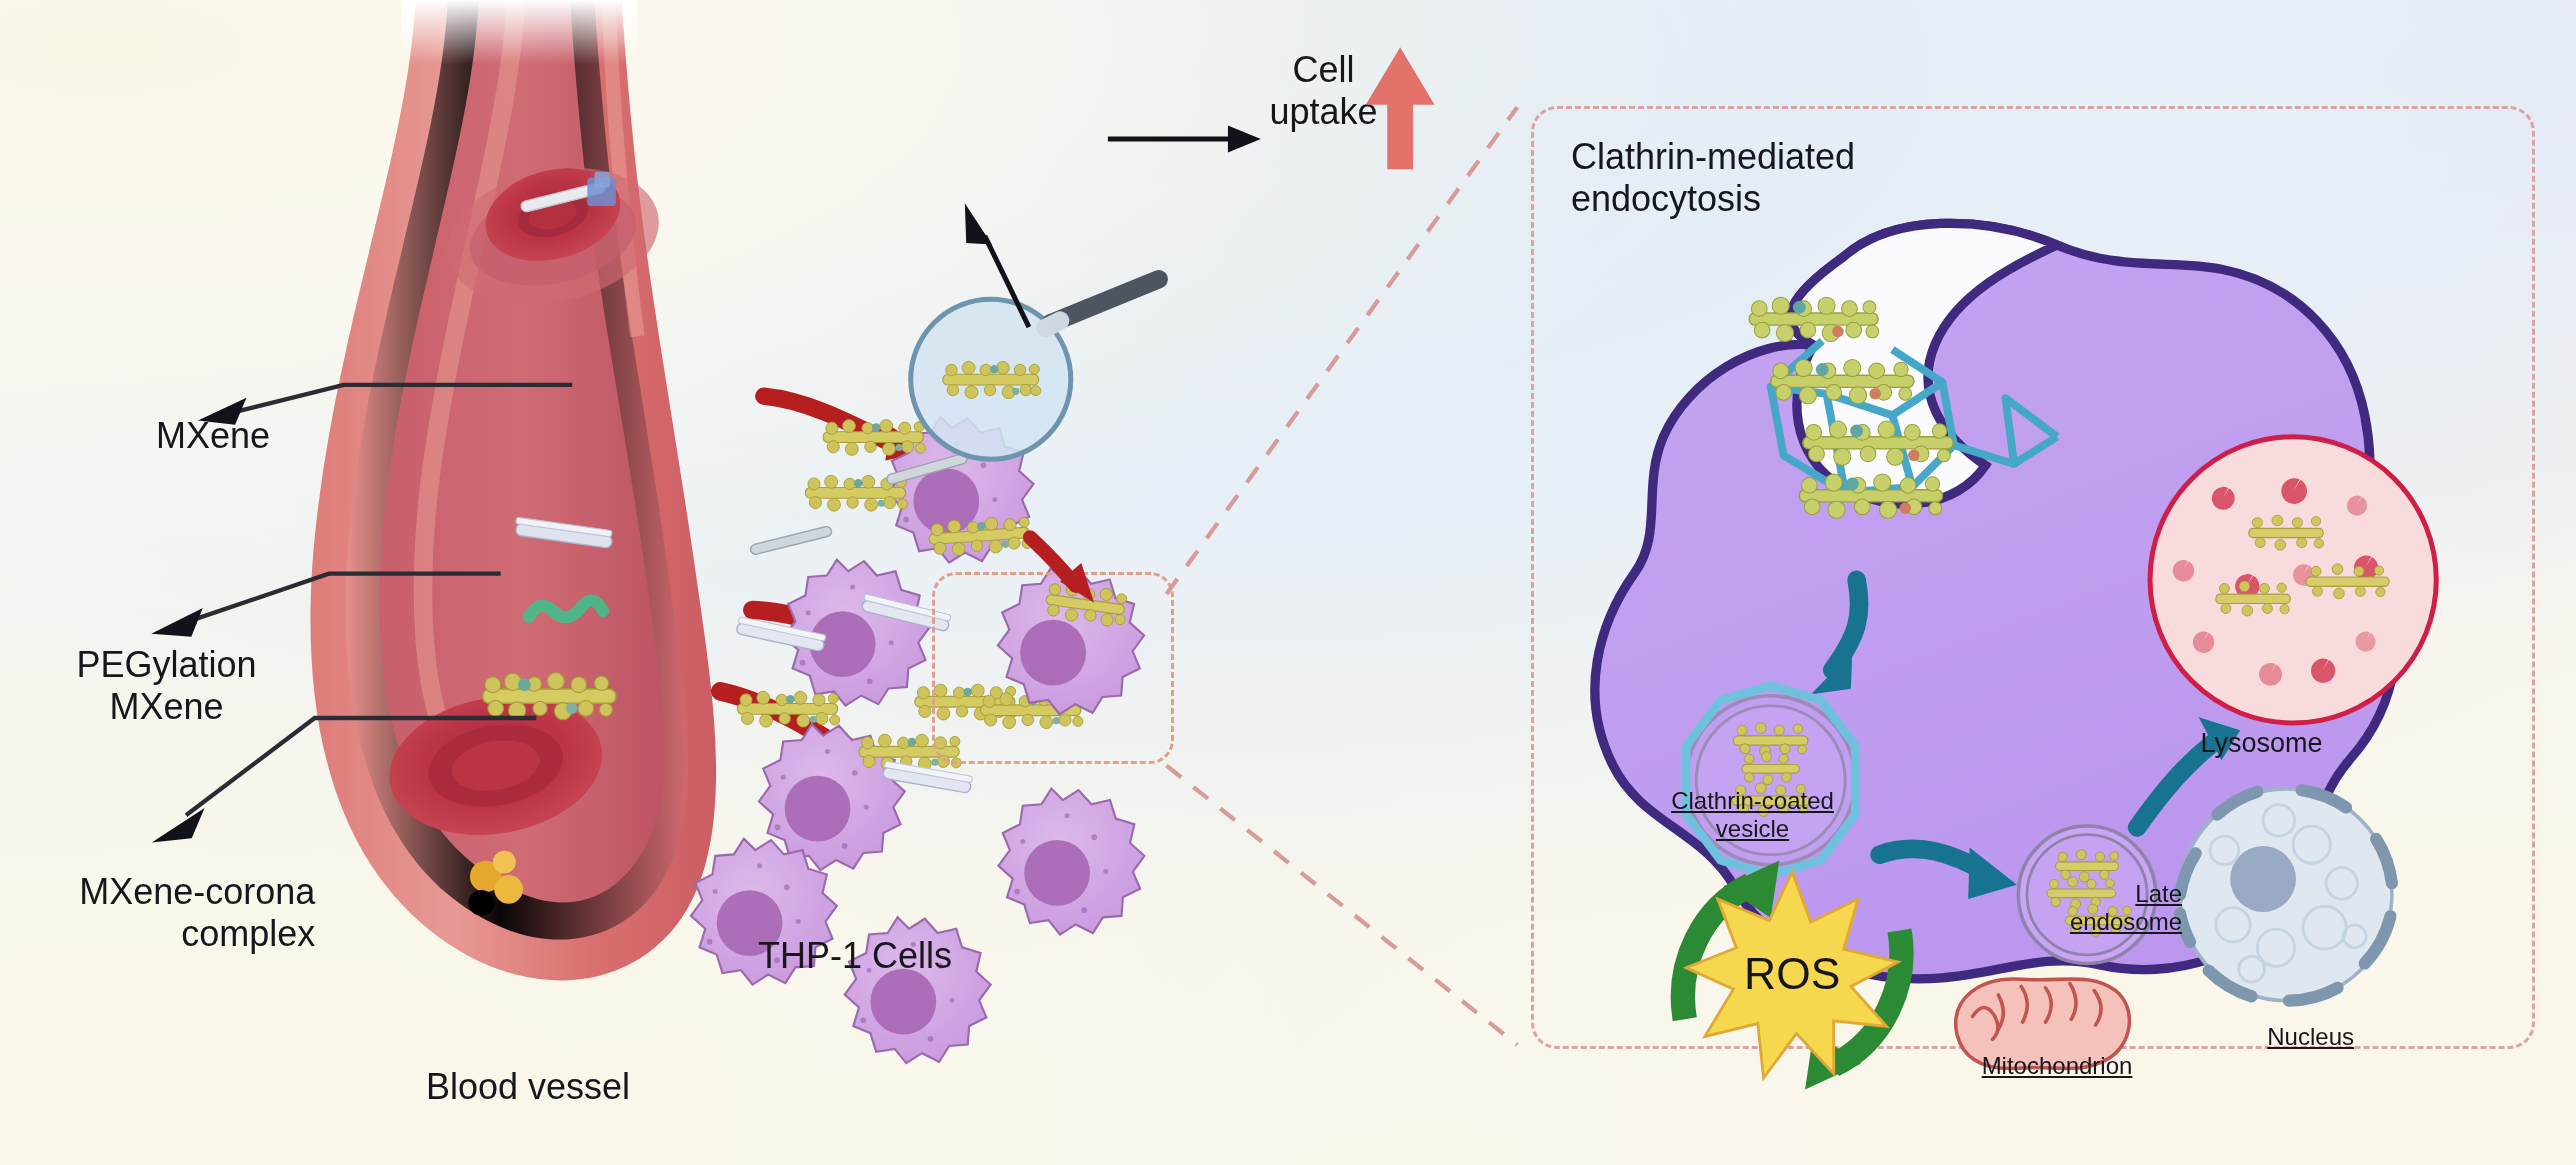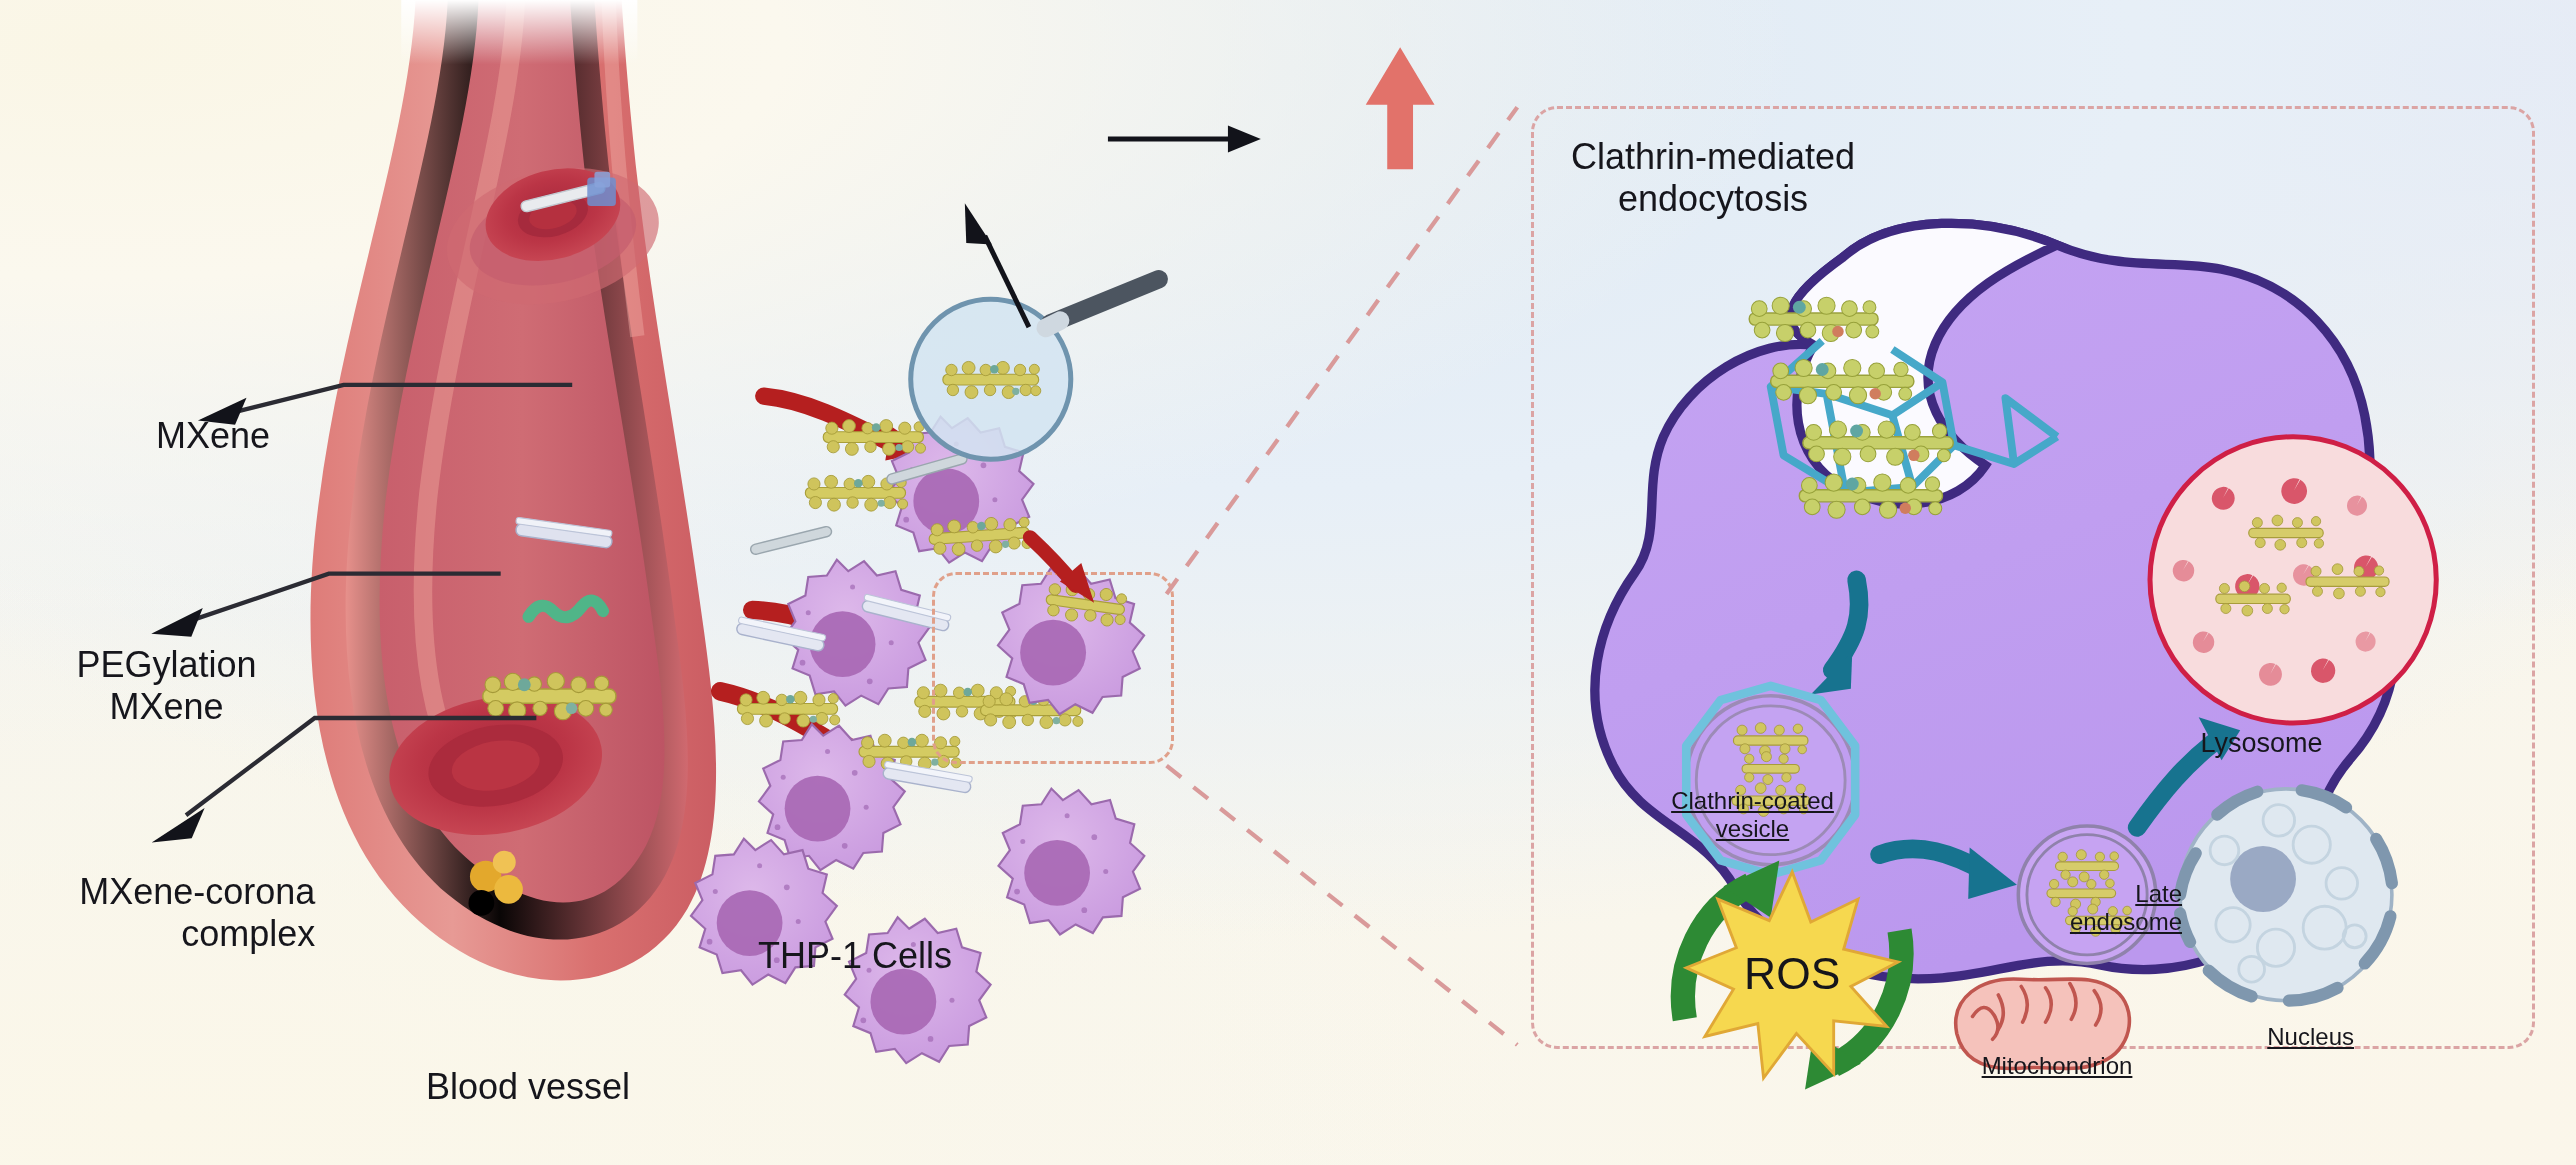--- a/index.html
+++ b/index.html
@@ -8,21 +8,21 @@
     font-family:"Liberation Sans","DejaVu Sans",sans-serif;
     background:
       radial-gradient(120% 90% at 4% 4%, #faf6e6 0%, #fbf8ee 22%, rgba(251,248,238,0) 55%),
       radial-gradient(110% 120% at 50% 6%, #dfeaf4 0%, #e7eff7 30%, rgba(231,239,247,0) 62%),
       radial-gradient(80% 80% at 96% 6%, #e3e7f4 0%, rgba(227,231,244,0) 60%),
       radial-gradient(90% 90% at 97% 96%, #fbf6ea 0%, rgba(251,246,234,0) 62%),
       radial-gradient(90% 80% at 6% 96%, #fbf7e9 0%, rgba(251,247,233,0) 60%),
       linear-gradient(170deg,#eef3f8 0%,#f6f5ee 48%,#faf7ec 100%);
   }
   .abs{position:absolute;}
-  .lbl{position:absolute;color:#16161c;white-space:pre-line;line-height:1.18;text-align:center;}
+  .lbl{position:absolute;color:#16161c;white-space:pre-line;line-height:1.18;}
   .ttl-lg{font-size:36px;}
   .ttl-sm{font-size:27px;}
   .ttl-xs{font-size:24px;text-decoration:underline;}
   .center{text-align:center;}
   svg{display:block;overflow:visible;}
 </style>
 </head>
 <body>
 
 <div id="stage">
@@ -275,20 +275,22 @@
 
   <svg class="abs" style="left:952px;top:200px;" width="114" height="136" viewBox="0 0 160 190">
     <line x1="108" y1="178" x2="46" y2="50" stroke="#12131a" stroke-width="7"></line>
     <polygon points="18,4 56,62 20,60" fill="#12131a"></polygon>
   </svg>
 
   <svg class="abs" style="left:1102px;top:114px;" width="179" height="50" viewBox="0 0 250 70">
     <line x1="8" y1="35" x2="182" y2="35" stroke="#12131a" stroke-width="7"></line>
     <polygon points="176,16 222,35 176,54" fill="#12131a"></polygon>
   </svg>
+  <div class="lbl ttl-lg center" style="left:1245px;top:49px;width:157px;">Cell
+uptake</div>
   <svg class="abs" style="left:1360px;top:43px;" width="86" height="129" viewBox="0 0 120 180">
     <polygon points="56,6 104,86 74,86 74,176 38,176 38,86 8,86" fill="#e2726a"></polygon>
   </svg>
 
   <svg class="abs" style="left:186px;top:372px;" width="401" height="50" viewBox="0 0 560 70">
     <path d="M540,18 L220,18 L60,58" stroke="#2b2b33" stroke-width="6" fill="none"></path>
     <polygon points="16,68 84,36 68,74" fill="#12131a"></polygon>
   </svg>
   <div class="lbl ttl-lg" style="left:156px;top:415px;">MXene</div>
 

